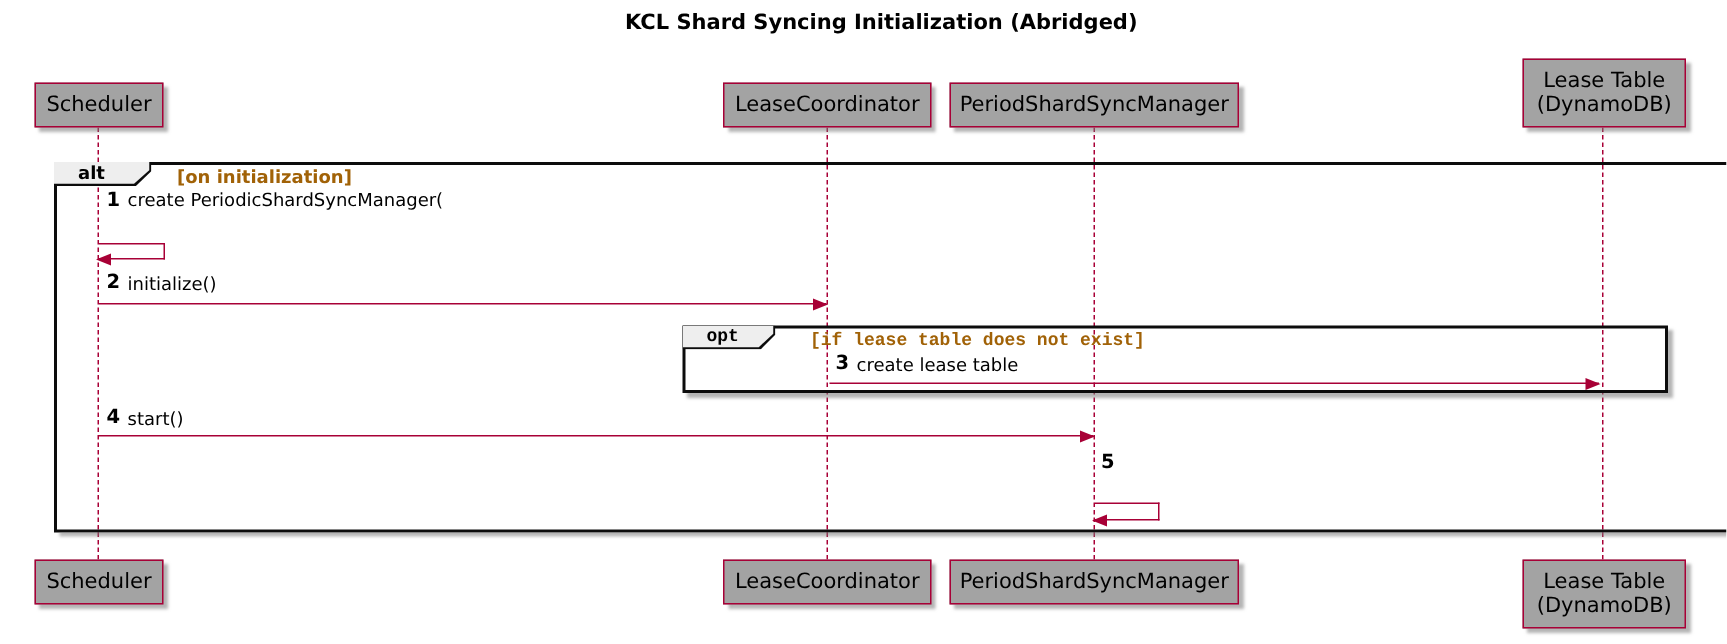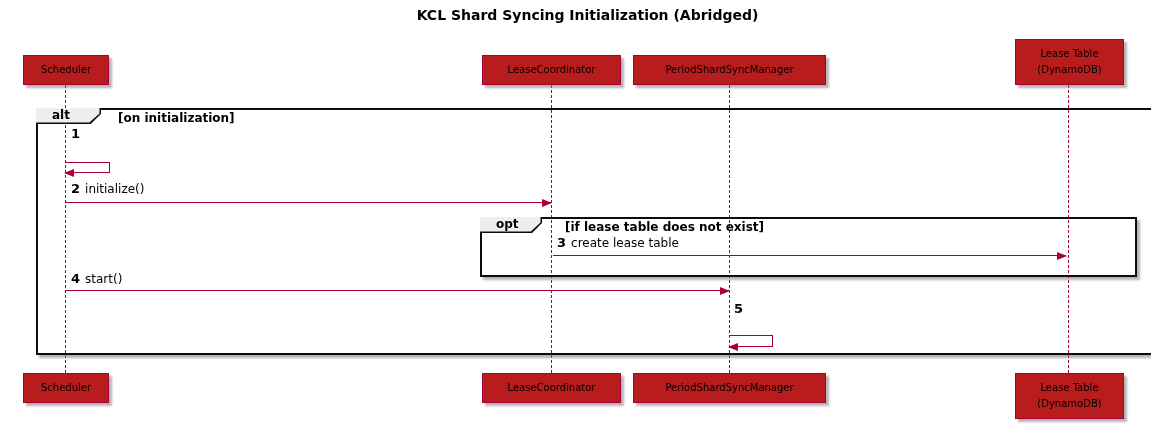--- a/index.html
+++ b/index.html
@@ -6,24 +6,24 @@
   body { background:#ffffff; font-family:"DejaVu Sans", sans-serif; }
   .canvas {
     position:relative; width:1151px; height:429px; background:#ffffff;
     overflow:hidden; color:#000;
   }
   .diagram-title {
     position:absolute; left:12px; top:7px; width:100%;
     text-align:center; font-size:14px; font-weight:bold; color:#000;
   }
   .participant {
-    position:absolute; background:#b91c1c; border:1.5px solid #A80036;
+    position:absolute; background:#a3a3a3; border:1.5px solid #A80036;
     box-shadow:3px 3px 2px rgba(120,120,120,0.55);
     display:flex; flex-direction:column; justify-content:center;
-    font-size:10px; line-height:16px; text-align:center; color:#000;
+    font-size:14px; line-height:16px; text-align:center; color:#000;
   }
   .lifeline {
     position:absolute; width:0; border-left:1px dashed #A80036;
   }
   .frame {
     position:absolute; border:2px solid #0c0c0c; background:transparent;
     box-shadow:3px 3px 2px rgba(120,120,120,0.55);
   }
   .frame-tab { position:absolute; left:-2px; top:-2px; }
   .frame-tab-bg {
@@ -33,21 +33,21 @@
   .frame-tab-bg::after {
     content:""; position:absolute; left:0; top:0; right:1.5px; bottom:1.5px;
     background:#EEEEEE;
     clip-path:polygon(0 0, 100% 0, 100% 38%, 84% 100%, 0 100%);
   }
   .frame-op {
     position:relative; display:block; font-size:12px; font-weight:bold;
     padding-left:16px; line-height:15px; color:#000;
   }
   .guard {
-    position:absolute; font-size:12px; font-weight:bold; white-space:nowrap; color:#000000;
+    position:absolute; font-size:12px; font-weight:bold; white-space:nowrap; color:#a16207;
   }
   .msg {
     position:absolute; display:flex; align-items:center; gap:5px;
     font-size:12px; white-space:nowrap; color:#000;
   }
   .msg .num { font-weight:bold; font-size:13px; }
   .msg .lines { display:flex; flex-direction:column; line-height:13px; }
   .msg .indent { padding-left:7px; }
   .arrow { position:absolute; height:0; border-top:1px solid #A80036; }
   .head-e {
@@ -92,31 +92,32 @@
   </div>
 
   <div class="frame" style="left:12px; top:108px; width:1131px; height:247px;margin-left:24px;">
     <div class="frame-tab" style="width:65px; height:16px;">
       <div class="frame-tab-bg"></div>
       <span class="frame-op">alt</span>
     </div>
     <div class="guard" style="left:80px; top:1px;">[on initialization]</div>
   </div>
 
-  <div class="frame" style="left:480px; top:217px; width:657px; height:60px;">
+  <div class="frame" style="left:455px; top:217px; width:657px; height:45px;font-family:Liberation Mono, monospace;">
     <div class="frame-tab" style="width:62px; height:16px;">
       <div class="frame-tab-bg"></div>
       <span class="frame-op">opt</span>
     </div>
     <div class="guard" style="left:83px; top:1px;">[if lease table does not exist]</div>
   </div>
 
   <div class="msg" style="left:71px; top:126px;">
     <span class="num">1</span>
     <span class="lines">
+      <span>create PeriodicShardSyncManager(</span>
     </span>
   </div>
   <div class="self-arrow" style="left:66px; top:162px; width:44px; height:11px;">
     <span class="head-w"></span>
   </div>
 
   <div class="msg" style="left:71px; top:181px;">
     <span class="num">2</span>
     <span>initialize()</span>
   </div>

